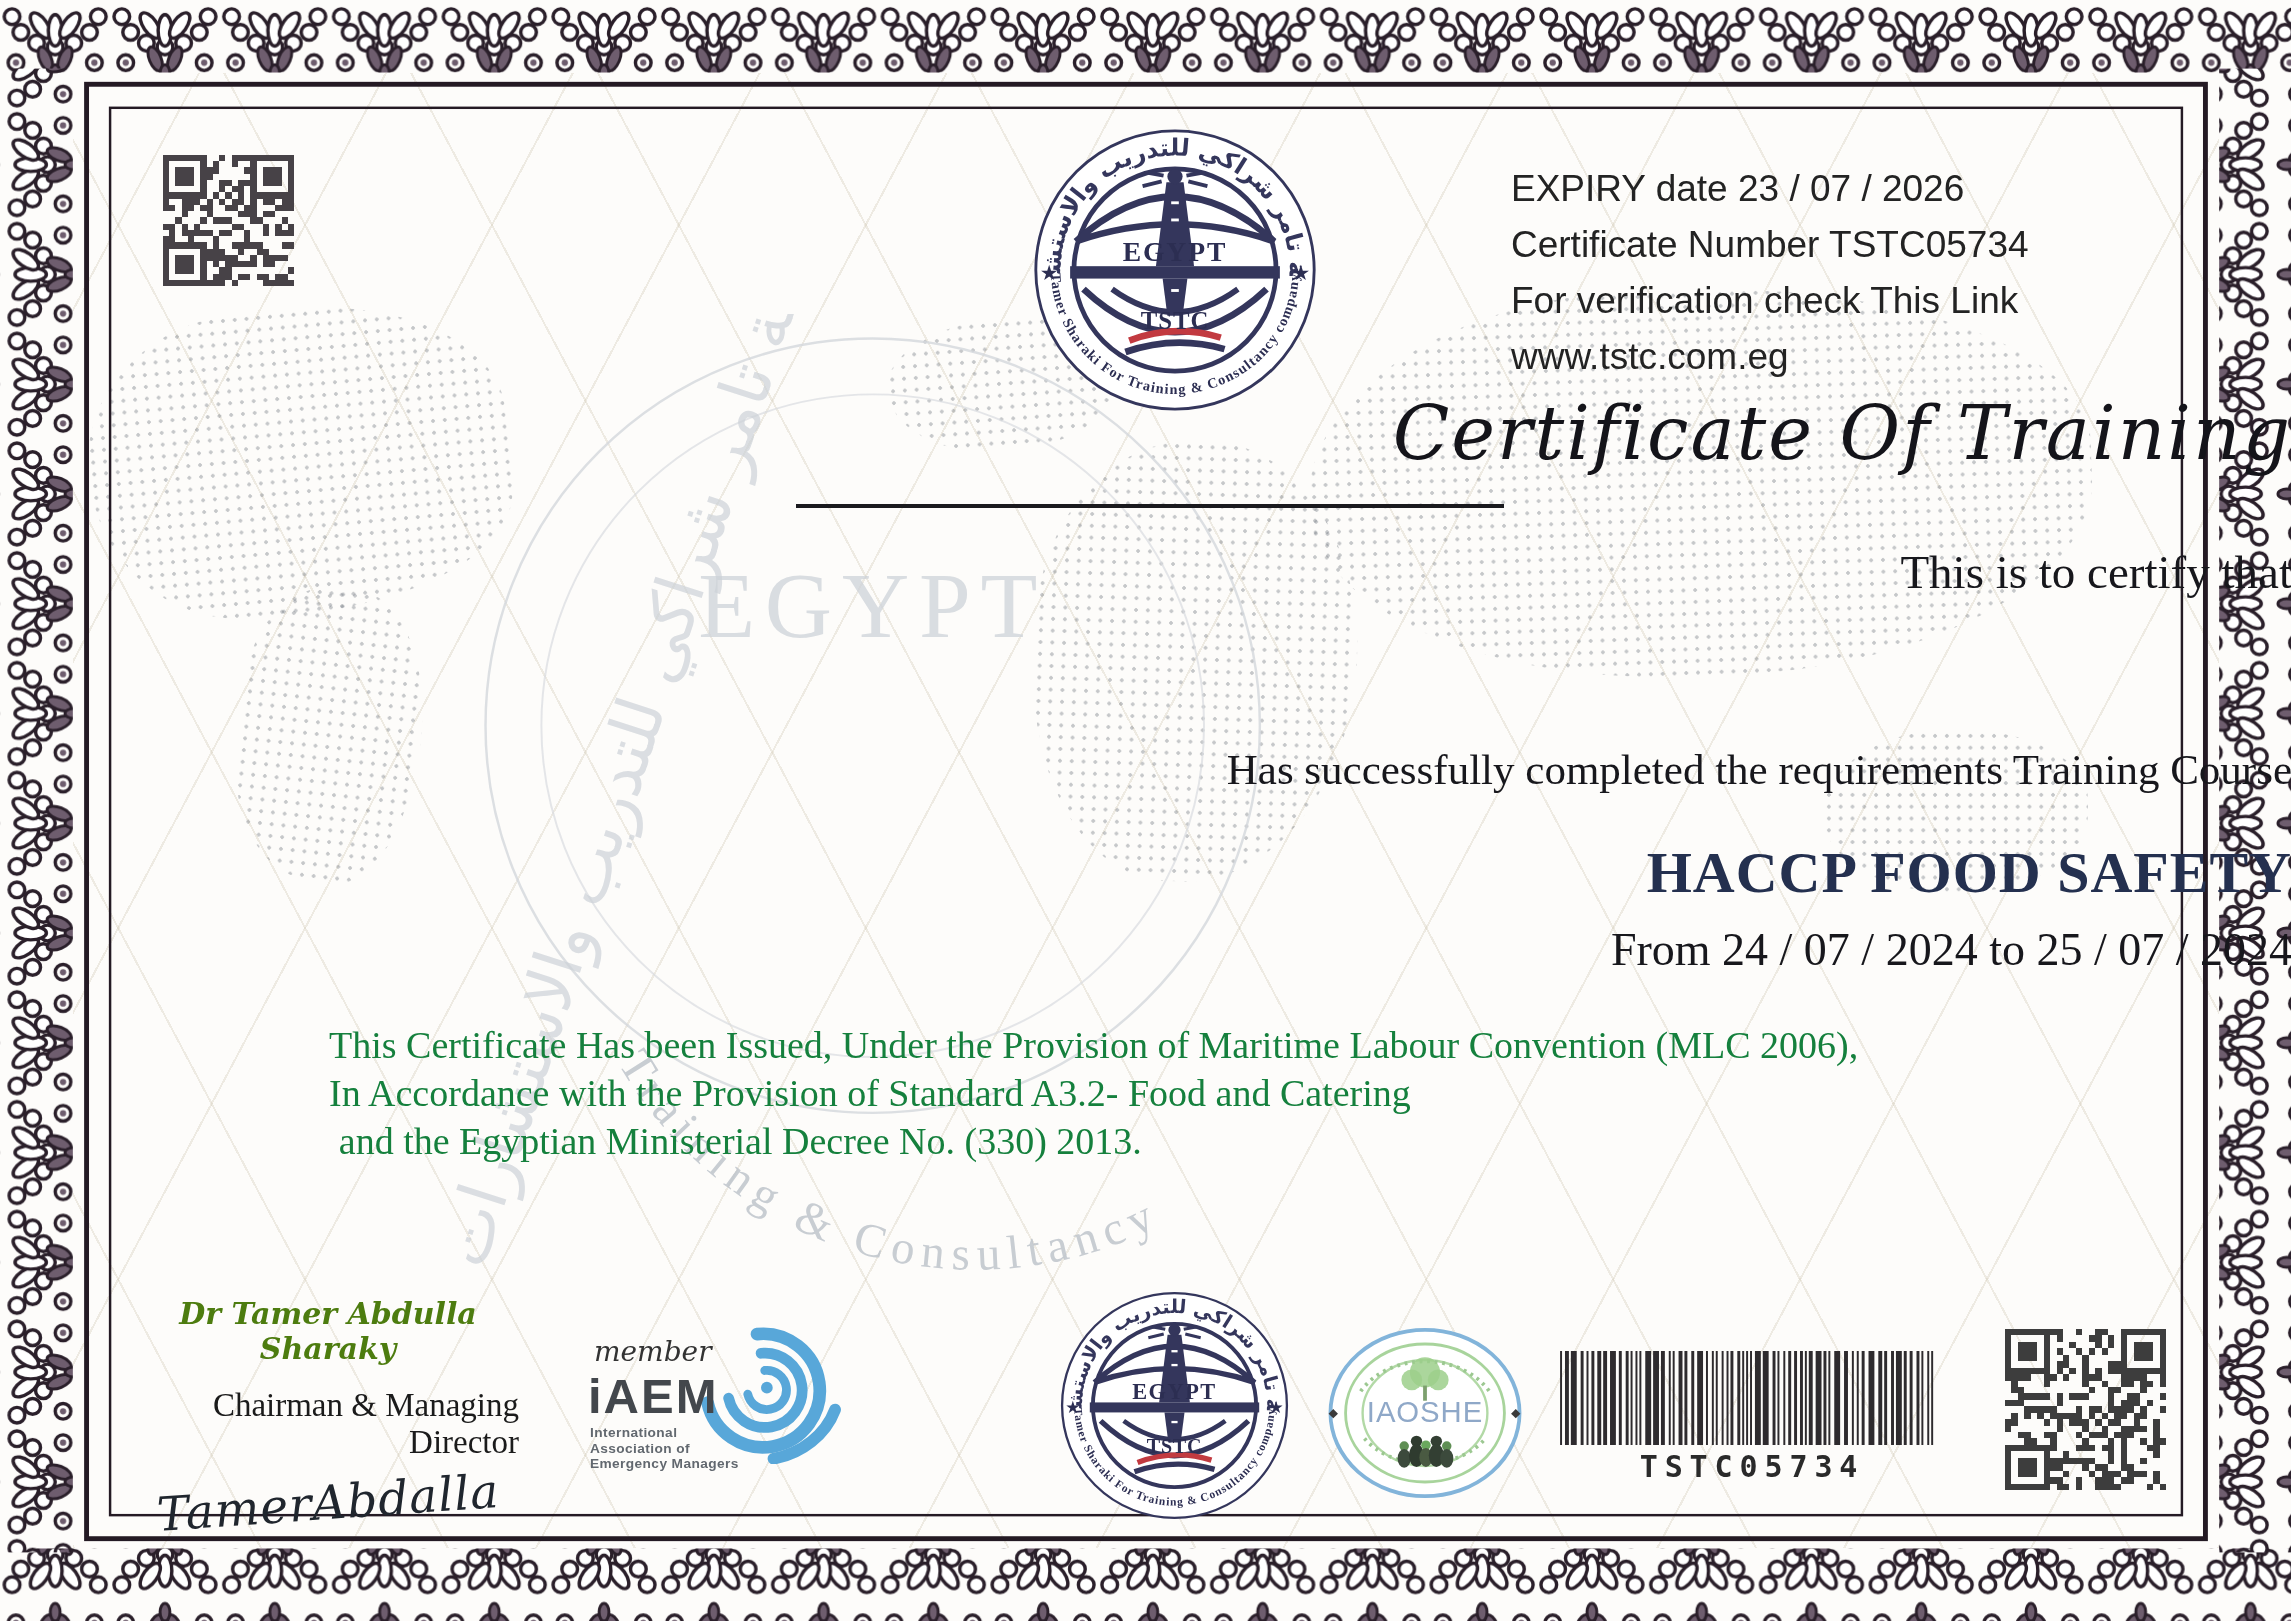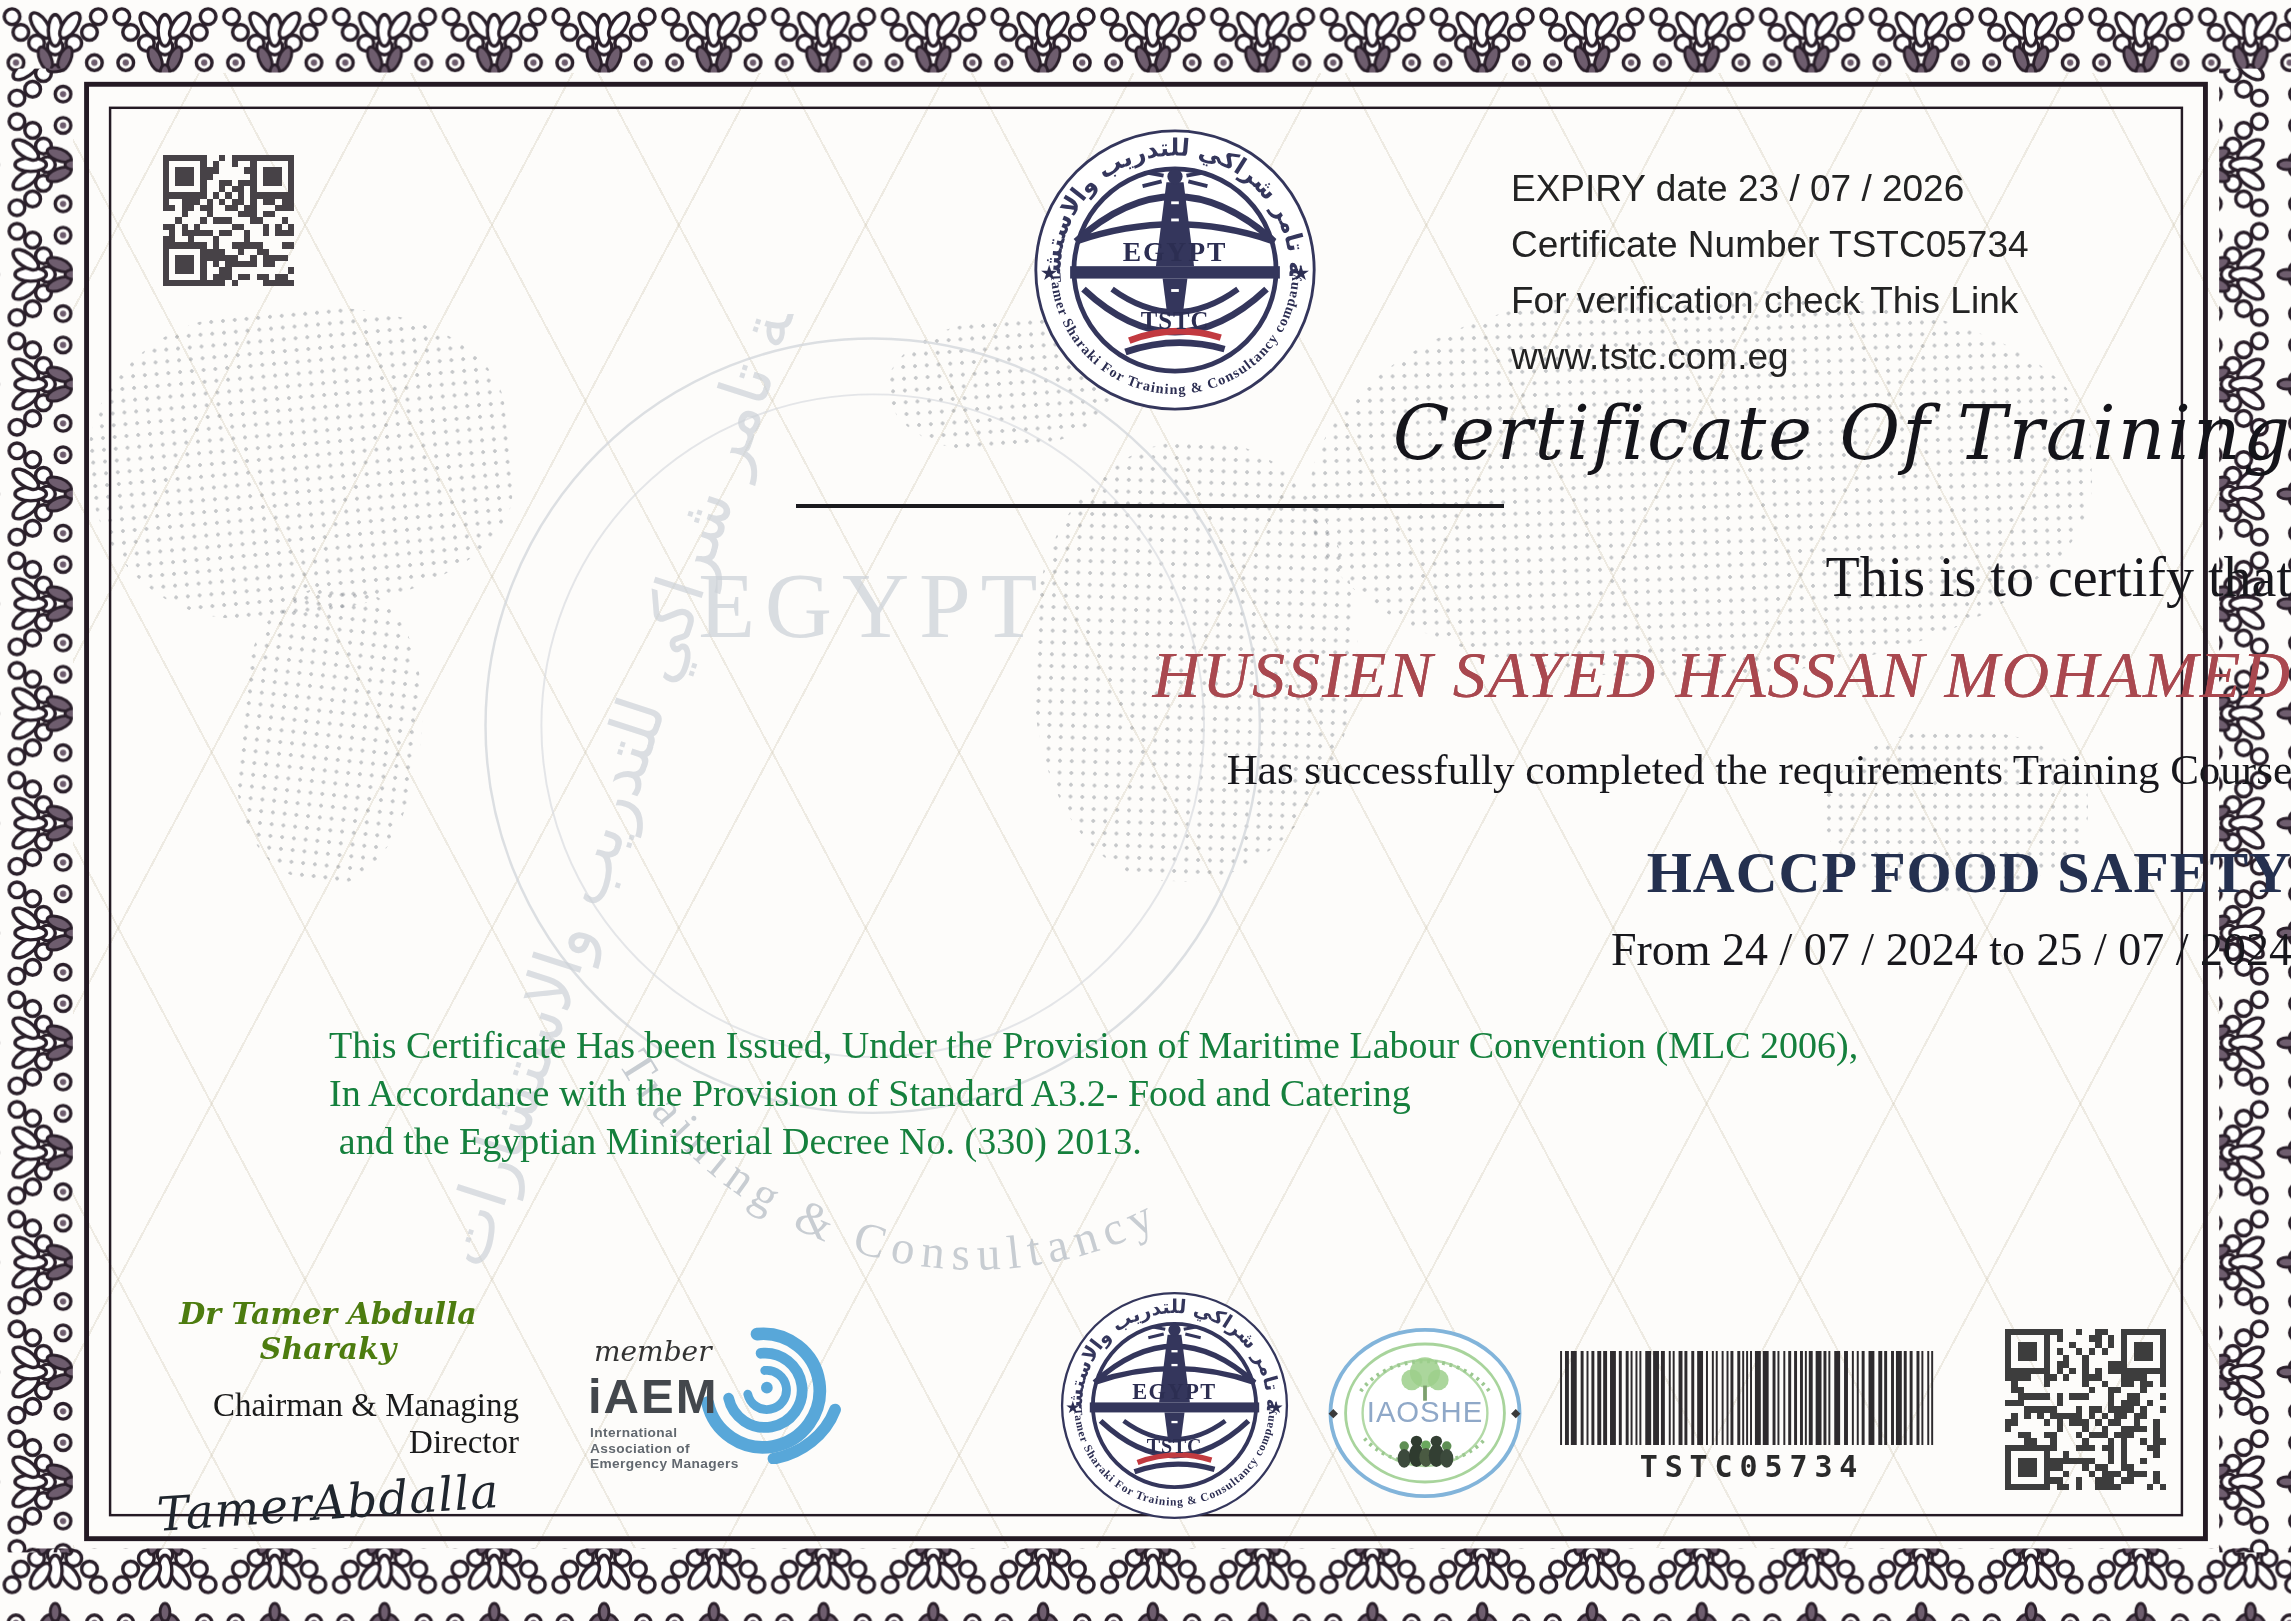--- a/index.html
+++ b/index.html
@@ -25,21 +25,21 @@
   .emblem text{text-anchor:middle;}
   .e-arab{font-family:"DejaVu Sans",sans-serif;font-size:25px;fill:#34365c;font-weight:bold;}
   .e-tag{font-family:"Liberation Serif",serif;font-size:15px;font-weight:bold;fill:#2c2e52;letter-spacing:1.2px;}
   .e-egypt{font-family:"Liberation Serif",serif;font-size:29px;font-weight:bold;fill:#2c2e52;letter-spacing:2px;}
   .e-tstc{font-family:"Liberation Serif",serif;font-size:26px;font-weight:bold;fill:#2c2e52;letter-spacing:1px;}
   .e-star{font-family:"DejaVu Sans",sans-serif;font-size:22px;fill:#2c2e52;}
   
   .title{top:390px;font-family:"DejaVu Serif",serif;font-style:italic;font-size:74px;
          letter-spacing:2px;color:#14141a;}
   .title-rule{top:504px;left:796px;width:708px;height:3.9px;background:#1a1a1e;}
-  .intro{top:545px;font-size:56px;}
+  .intro{top:545px;font-size:47px;}
   .name{top:637px;font-family:"Liberation Serif",serif;font-style:italic;font-size:66px;
         color:#a9484f;letter-spacing:2px;text-shadow:0 0 0.6px #a9484f;}
   .completion{top:745px;font-size:43px;}
   .course{top:839px;font-size:58px;font-weight:bold;color:#24304f;letter-spacing:1px;}
   .period{top:923px;font-size:46px;}
   .prov{left:329px;top:1021px;width:1784px;font-size:38px;line-height:48px;color:#15803d;}
   .prov .p3{padding-left:9.8px;}
   .issued{top:1153px;font-size:44px;}
   
   .signblock{left:137px;top:1296px;width:382px;text-align:center;}
@@ -417,21 +417,20 @@
     <div class="abs info">
       <div>EXPIRY date  23 / 07 / 2026</div>
       <div>Certificate Number TSTC05734</div>
       <div>For verification check This Link</div>
       <div>www.tstc.com.eg</div>
     </div>
 
     <div class="abs ctr title">Certificate Of Training</div>
     <div class="abs title-rule"></div>
     <div class="abs ctr intro">This is to certify that</div>
-    <div class="abs ctr name">HUSSIEN SAYED HASSAN MOHAMED</div>
     <div class="abs ctr completion">Has successfully completed the requirements Training Course</div>
     <div class="abs ctr course">HACCP FOOD SAFETY</div>
     <div class="abs ctr period">From  24 / 07 / 2024  to  25 / 07 / 2024</div>
     <div class="abs prov">
       <div class="p1">This Certificate Has been Issued, Under the Provision of Maritime Labour Convention (MLC 2006),</div>
       <div class="p2">In Accordance with the Provision of Standard A3.2- Food and Catering</div>
       <div class="p3">and the Egyptian Ministerial Decree No. (330) 2013.</div>
     </div>
 
     <div class="abs signblock">

